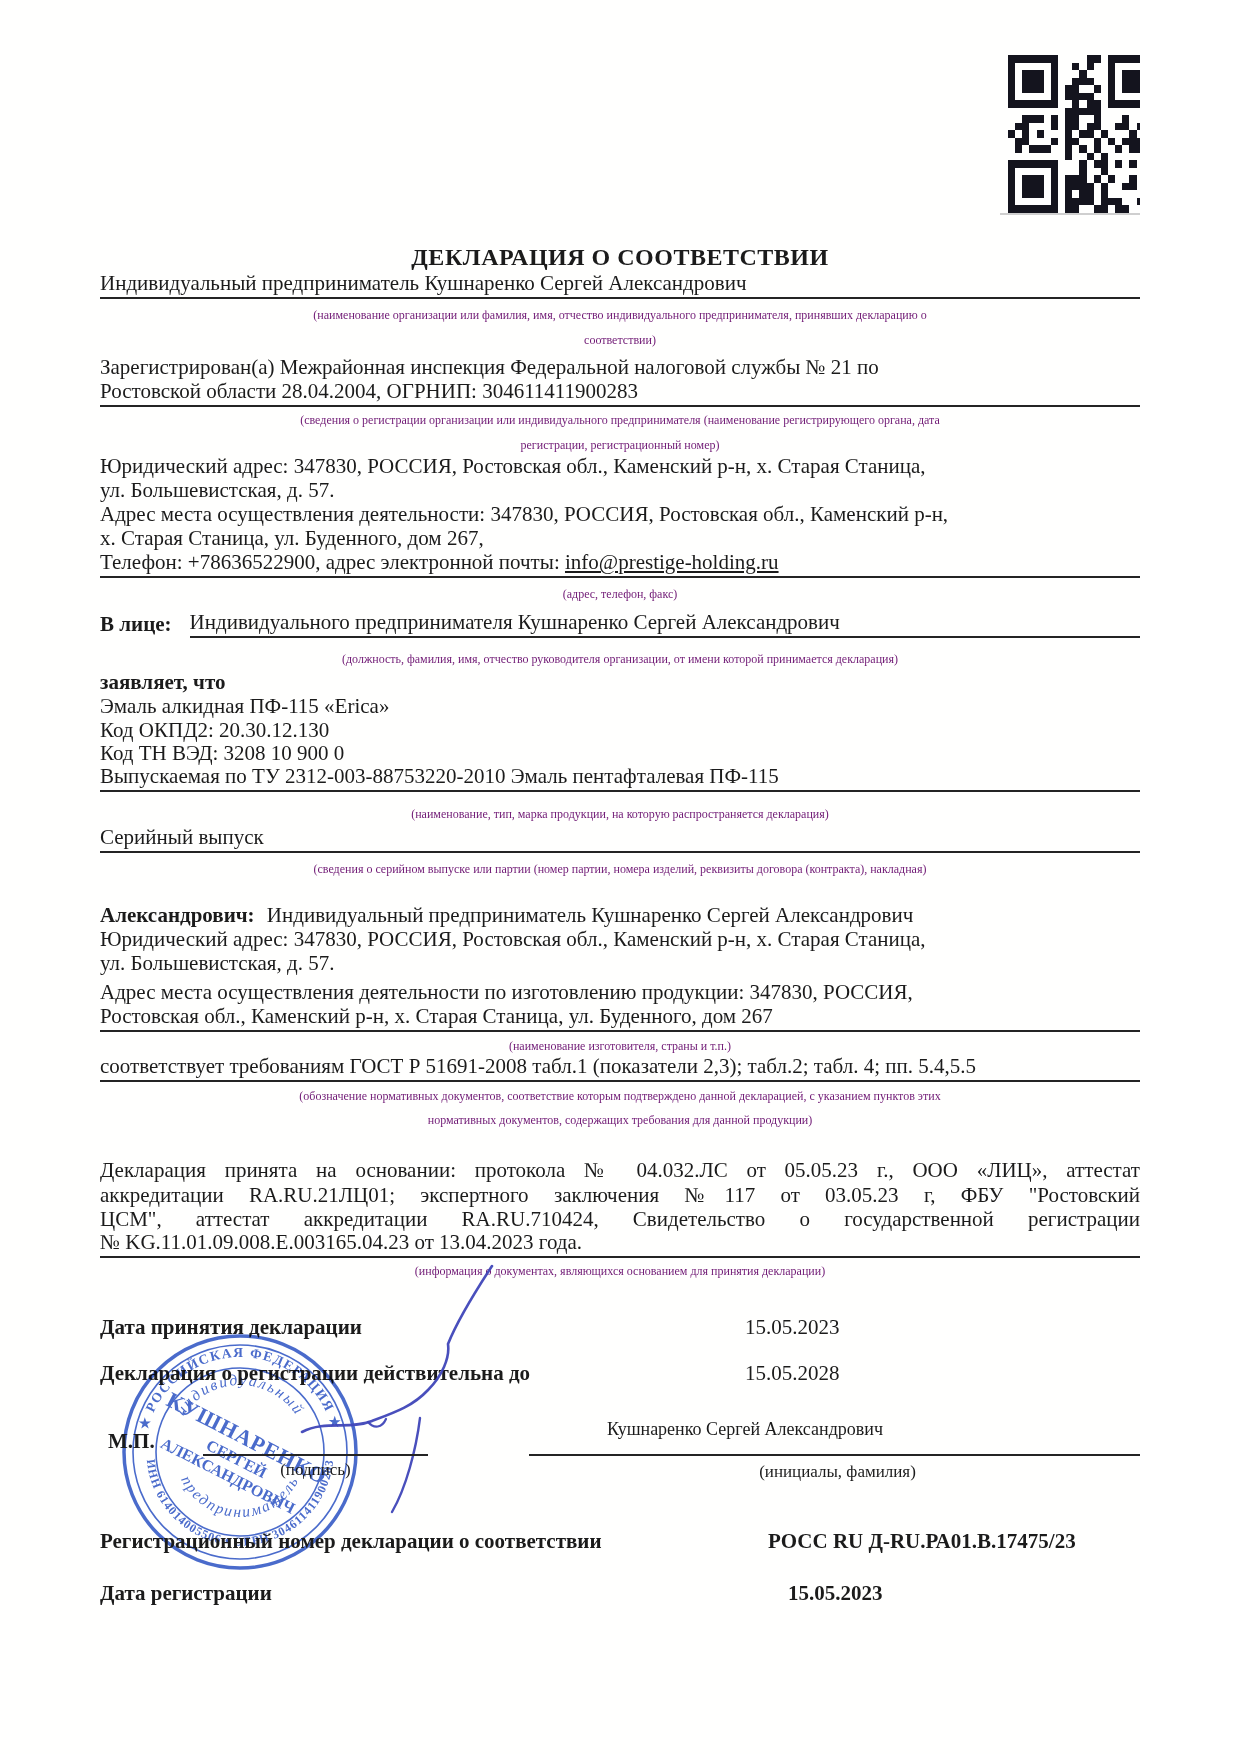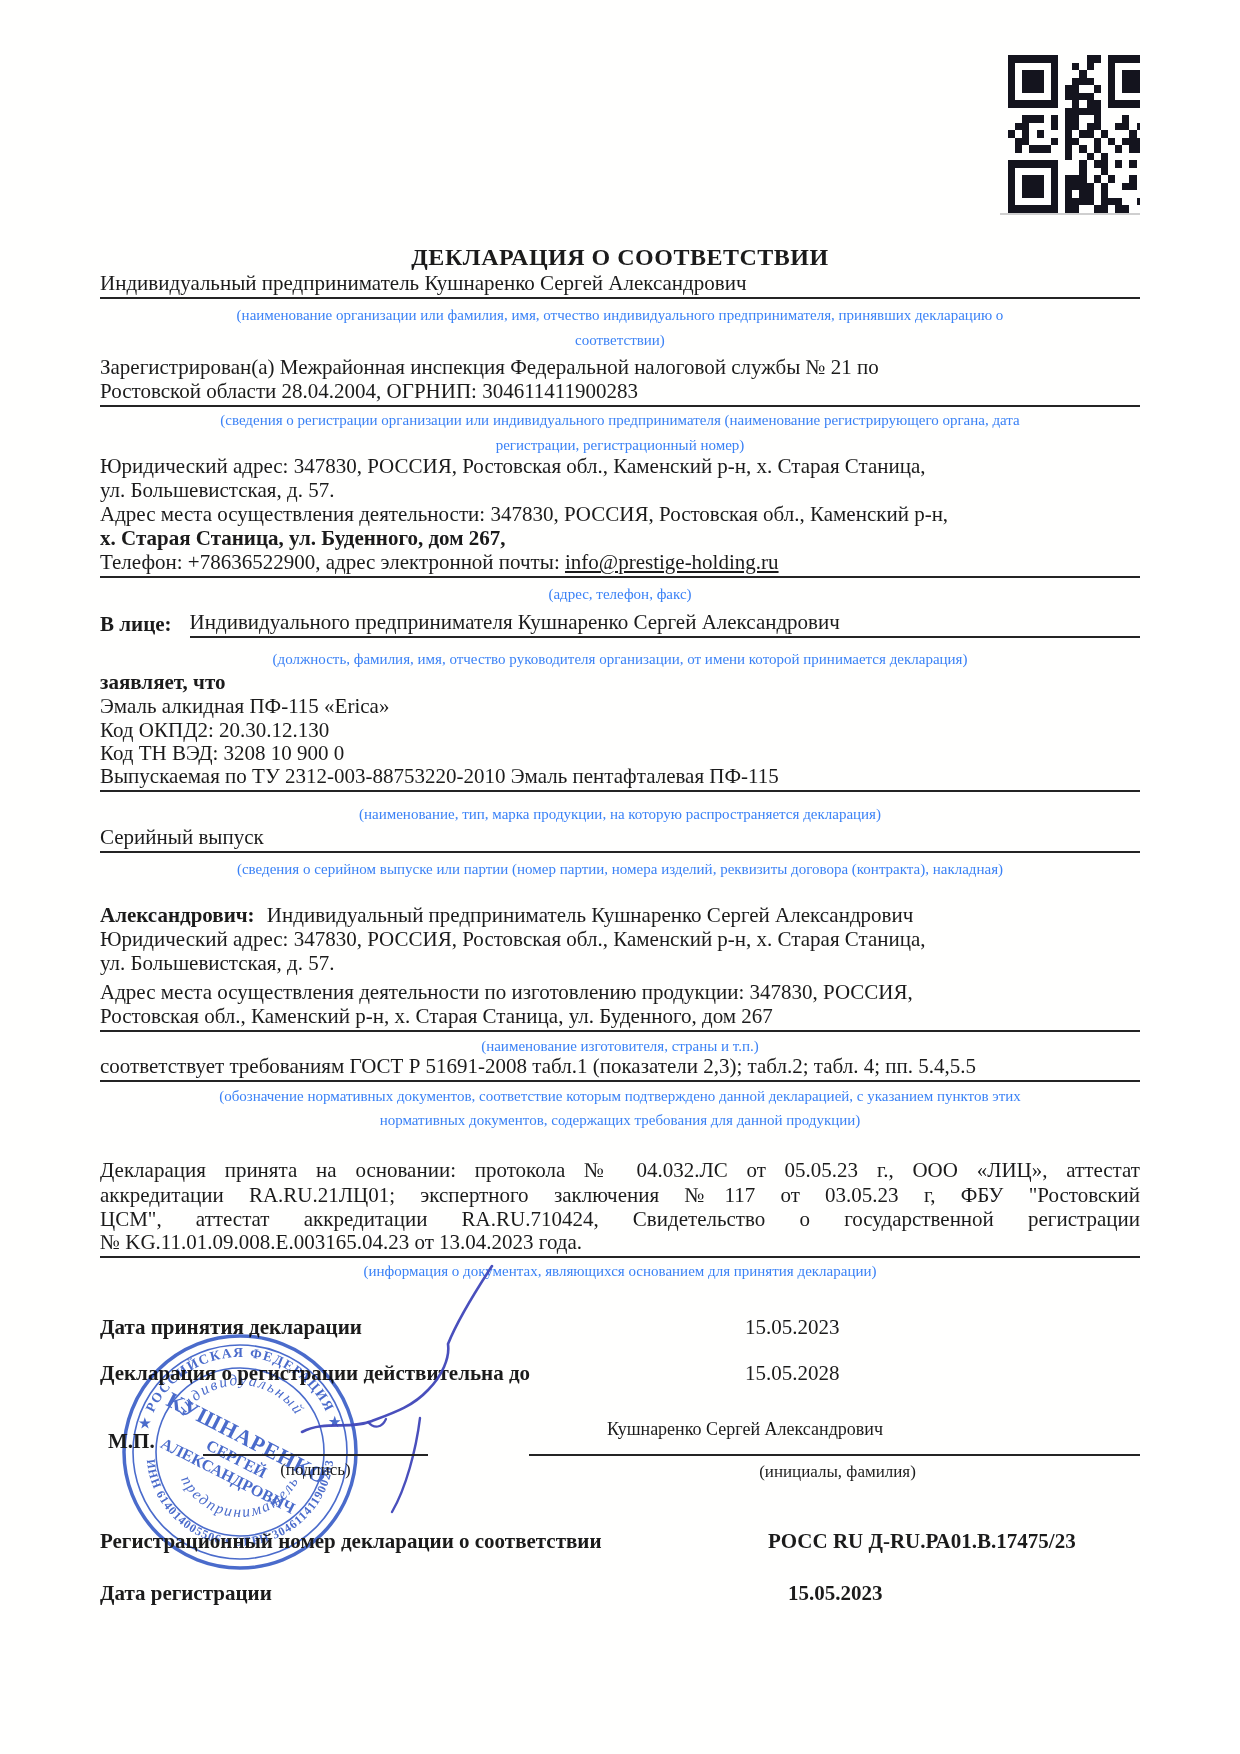--- a/index.html
+++ b/index.html
@@ -2,21 +2,21 @@
 <html><head>
 <meta charset="utf-8">
 <style>
   html,body{margin:0;padding:0;background:#ffffff;}
   .page{position:relative;width:1140px;height:1754px;background:#fffffe;overflow:hidden;
         font-family:"Liberation Serif","DejaVu Serif",serif;color:#1b1b1b;}
   .abs{position:absolute;}
   .line{font-size:21px;line-height:23px;white-space:nowrap;}
   .w{width:1040px;}
   .ul{border-bottom:2px solid #242424;padding-bottom:2px;}
-  .cap{font-size:15px;line-height:16px;text-align:center;width:1040px;color:#3b82f6;}
+  .cap{font-size:12px;line-height:16px;text-align:center;width:1040px;color:#701a75;}
   .b{font-weight:bold;}
   .just{white-space:normal;text-align:justify;text-align-last:justify;}
   .flexrow{display:flex;align-items:center;gap:11px;}
   .fill{flex:1 1 auto;}
   .email{text-decoration:underline;}
   .sigline{border-bottom:2px solid #242424;}
   .sigcap{font-size:17px;text-align:center;}
   .scan-streak{background:#cfcfcf;height:2px;}
   svg text{font-family:"Liberation Serif","DejaVu Serif",serif;}
 </style>
@@ -168,21 +168,21 @@
   <div class="abs cap" style="left:100px;top:332px;">соответствии)</div>
 
   <div class="abs line w" style="left:100px;top:356px;">Зарегистрирован(а) Межрайонная инспекция Федеральной налоговой службы № 21 по</div>
   <div class="abs line ul w" style="left:100px;top:380px;">Ростовской области 28.04.2004, ОГРНИП: 304611411900283</div>
   <div class="abs cap" style="left:100px;top:437px;">регистрации, регистрационный номер)</div>
   <div class="abs cap" style="left:100px;top:412px;">(сведения о регистрации организации или индивидуального предпринимателя (наименование регистрирующего органа, дата</div>
 
   <div class="abs line w" style="left:100px;top:455px;">Юридический адрес: 347830, РОССИЯ, Ростовская обл., Каменский р-н, х. Старая Станица,</div>
   <div class="abs line w" style="left:100px;top:479px;">ул. Большевистская, д. 57.</div>
   <div class="abs line w" style="left:100px;top:503px;">Адрес места осуществления деятельности: 347830, РОССИЯ, Ростовская обл., Каменский р-н,</div>
-  <div class="abs line w" style="left:100px;top:527px;font-weight:bold;">х. Старая Станица, ул. Буденного, дом 267,</div>
+  <div class="abs line w" style="left:100px;top:527px;">х. Старая Станица, ул. Буденного, дом 267,</div>
   <div class="abs line ul w" style="left:100px;top:551px;">
     <span>Телефон: +78636522900, адрес электронной почты: </span><span class="email">info@prestige-holding.ru</span>
   </div>
   <div class="abs cap" style="left:100px;top:586px;">(адрес, телефон, факс)</div>
 
   <div class="abs line flexrow w" style="left:100px;top:611px;">
     <span class="b">В лице:</span>
     <span class="fill ul" style="margin-left:7px;">Индивидуального предпринимателя Кушнаренко Сергей Александрович</span>
   </div>
   <div class="abs cap" style="left:100px;top:651px;">(должность, фамилия, имя, отчество руководителя организации, от имени которой принимается декларация)</div>

